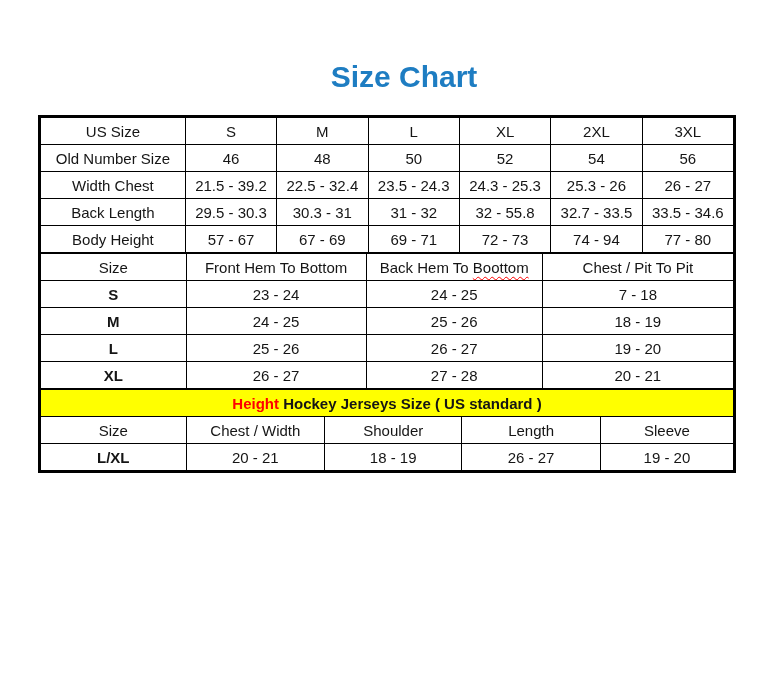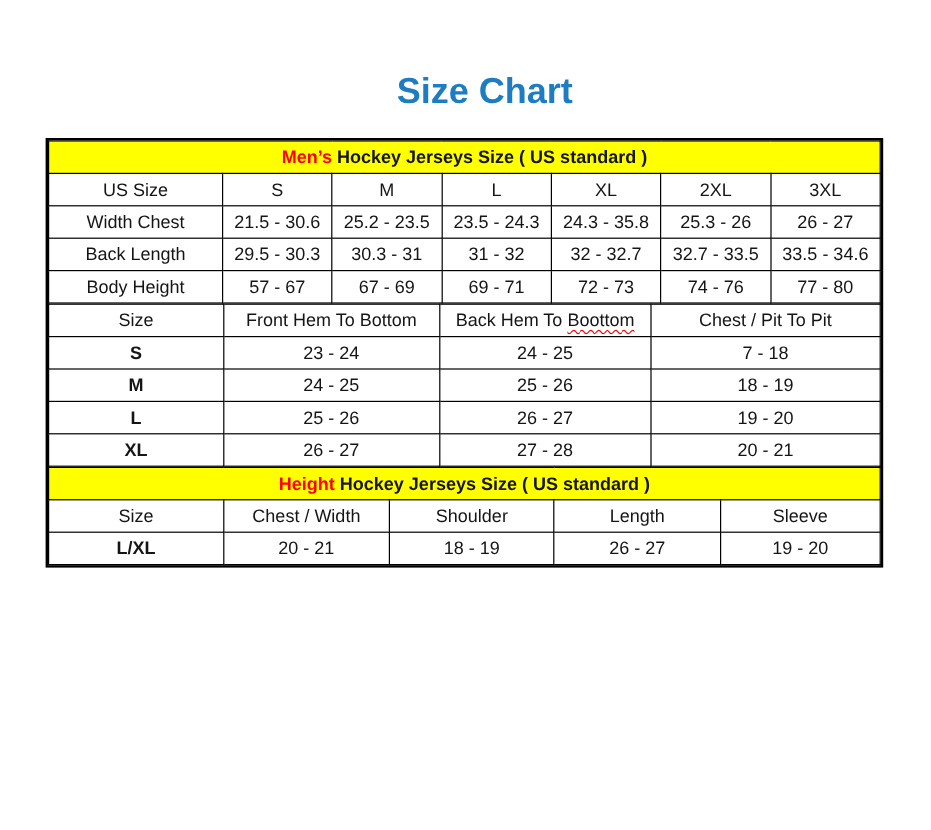--- a/index.html
+++ b/index.html
@@ -84,59 +84,62 @@
       <col style="width:20.9%">
       <col>
         <col>
         <col>
         <col>
         <col>
         <col>
     </colgroup>
     <tbody>
       <tr>
-        <td colspan="7" class="band">
-          <span class="highlight">Men’s</span>
-          <span>Hockey Jerseys Size ( US standard )</span>
-        </td>
-      </tr>
-      <tr>
         <td class="hdr">US Size</td>
         <td class="hdr">S</td>
         <td class="hdr">M</td>
         <td class="hdr">L</td>
         <td class="hdr">XL</td>
         <td class="hdr">2XL</td>
         <td class="hdr">3XL</td>
       </tr>
       <tr>
+        <td>Old Number Size</td>
+        <td>46</td>
+        <td>48</td>
+        <td>50</td>
+        <td>52</td>
+        <td>54</td>
+        <td>56</td>
+      </tr>
+      <tr>
         <td>Width Chest</td>
-        <td>21.5 - 30.6</td>
-        <td>25.2 - 23.5</td>
+        <td>21.5 - 39.2</td>
+        <td>22.5 - 32.4</td>
         <td>23.5 - 24.3</td>
-        <td>24.3 - 35.8</td>
+        <td>24.3 - 25.3</td>
         <td>25.3 - 26</td>
         <td>26 - 27</td>
       </tr>
       <tr>
         <td>Back Length</td>
         <td>29.5 - 30.3</td>
         <td>30.3 - 31</td>
         <td>31 - 32</td>
-        <td>32 - 32.7</td>
+        <td>32 - 55.8</td>
         <td>32.7 - 33.5</td>
         <td>33.5 - 34.6</td>
       </tr>
       <tr>
         <td>Body Height</td>
         <td>57 - 67</td>
         <td>67 - 69</td>
         <td>69 - 71</td>
         <td>72 - 73</td>
-        <td>74 - 76</td>
+        <td>74 - 94</td>
         <td>77 - 80</td>
       </tr>
     </tbody>
   </table>
 
   <table class="size-table">
     <colgroup>
       <col style="width:21%">
       <col style="width:26%">
       <col style="width:25.4%">

